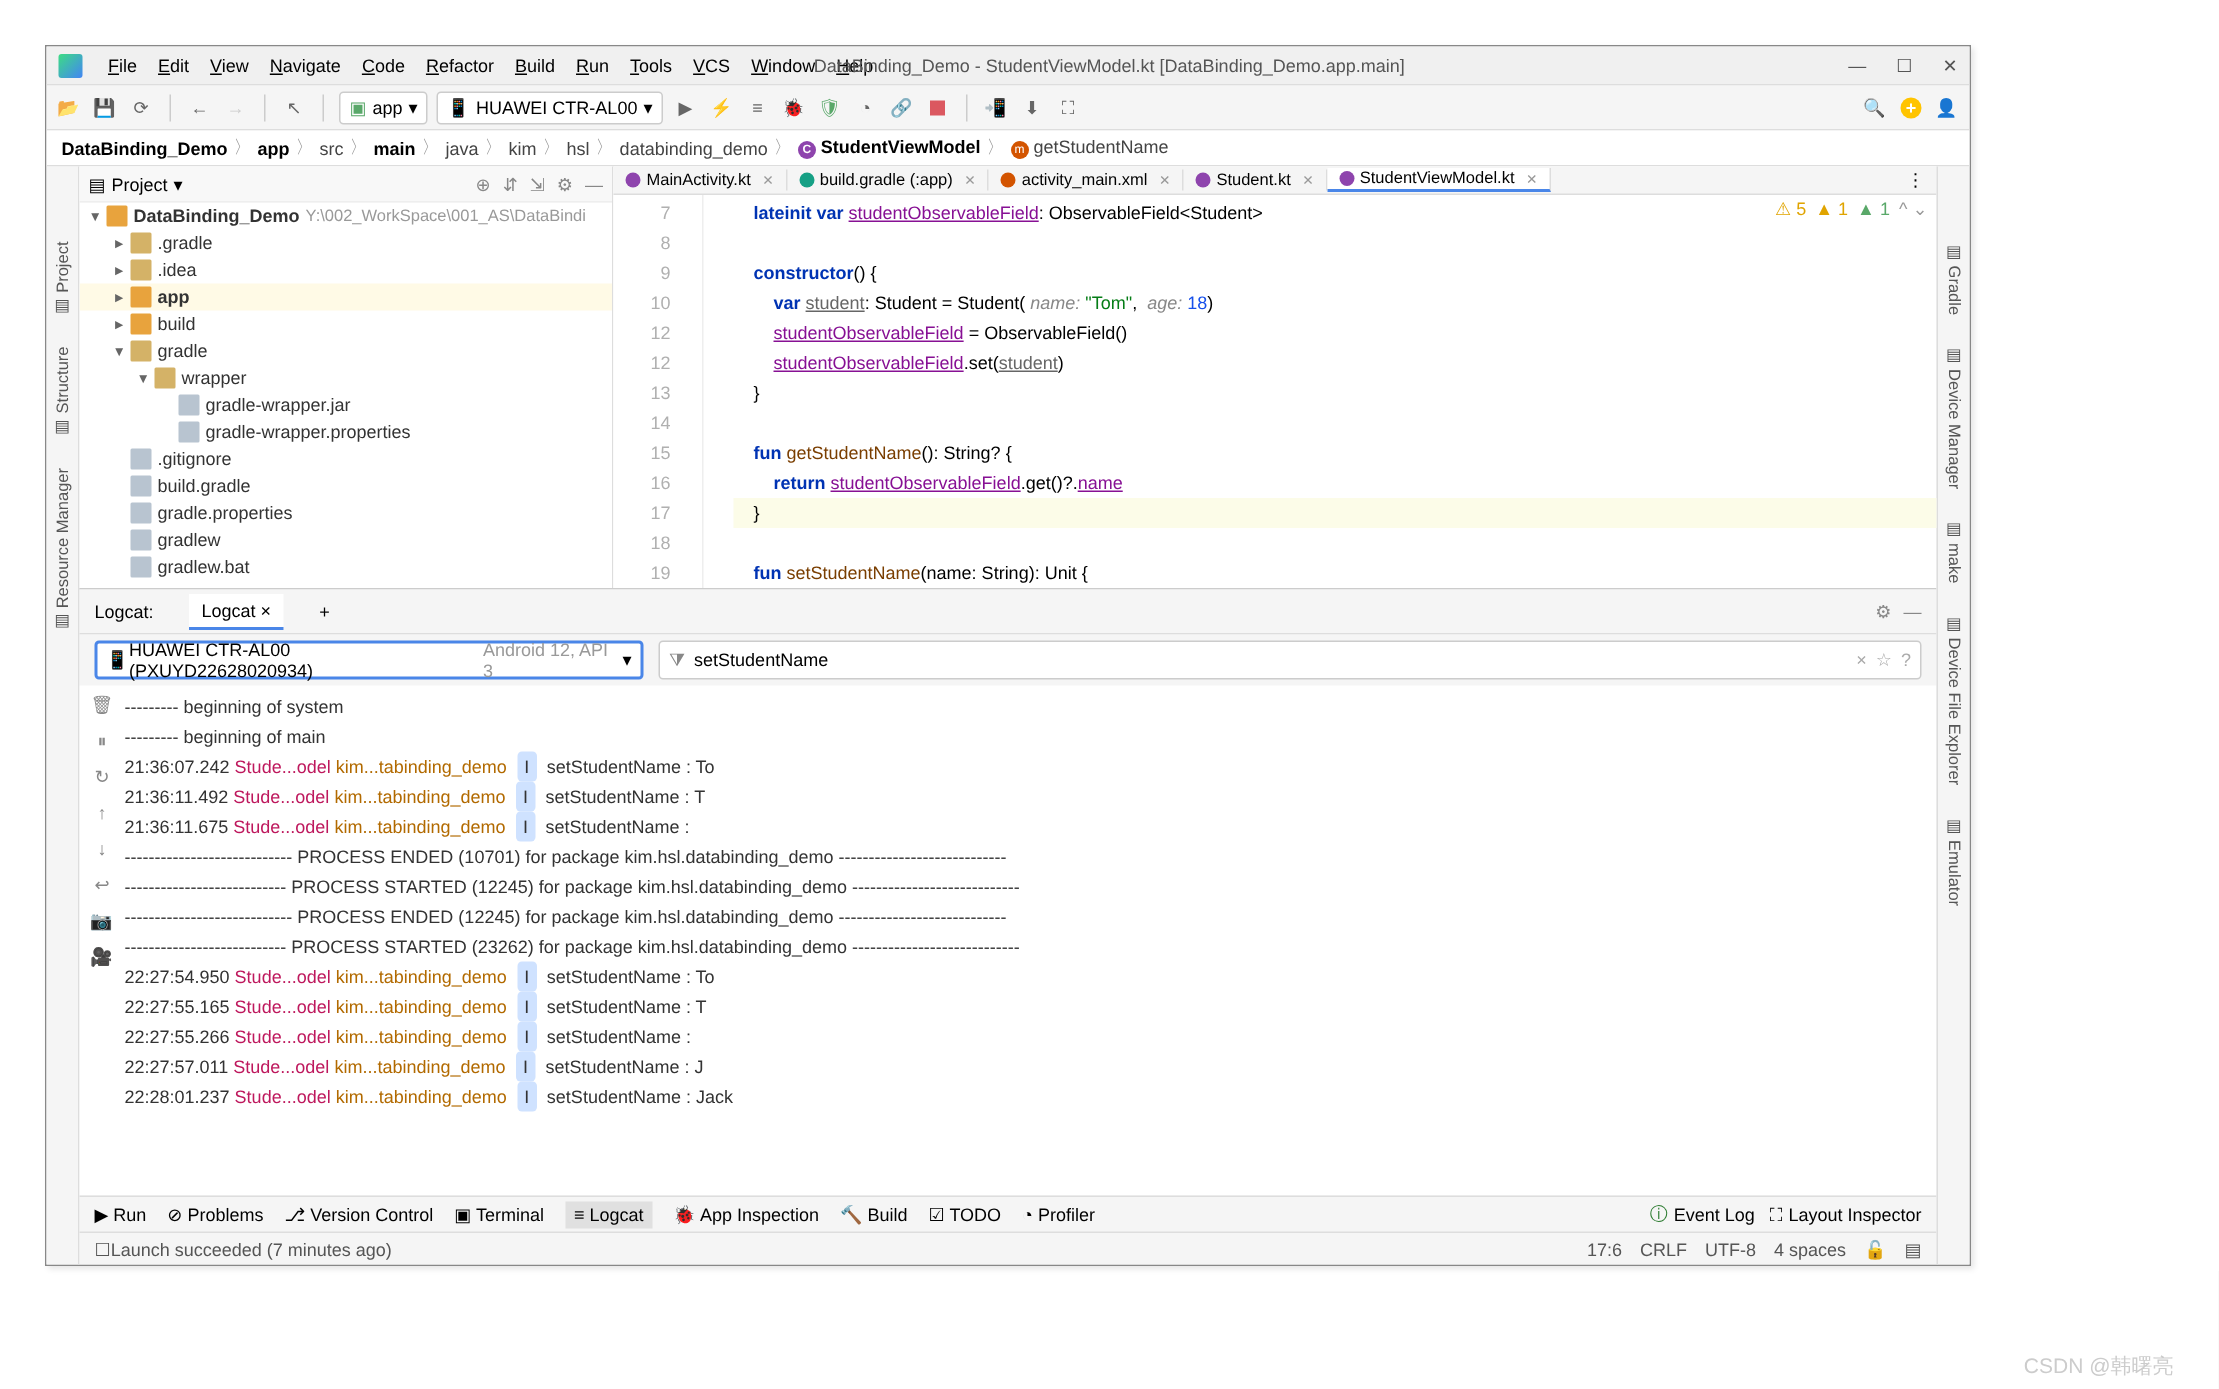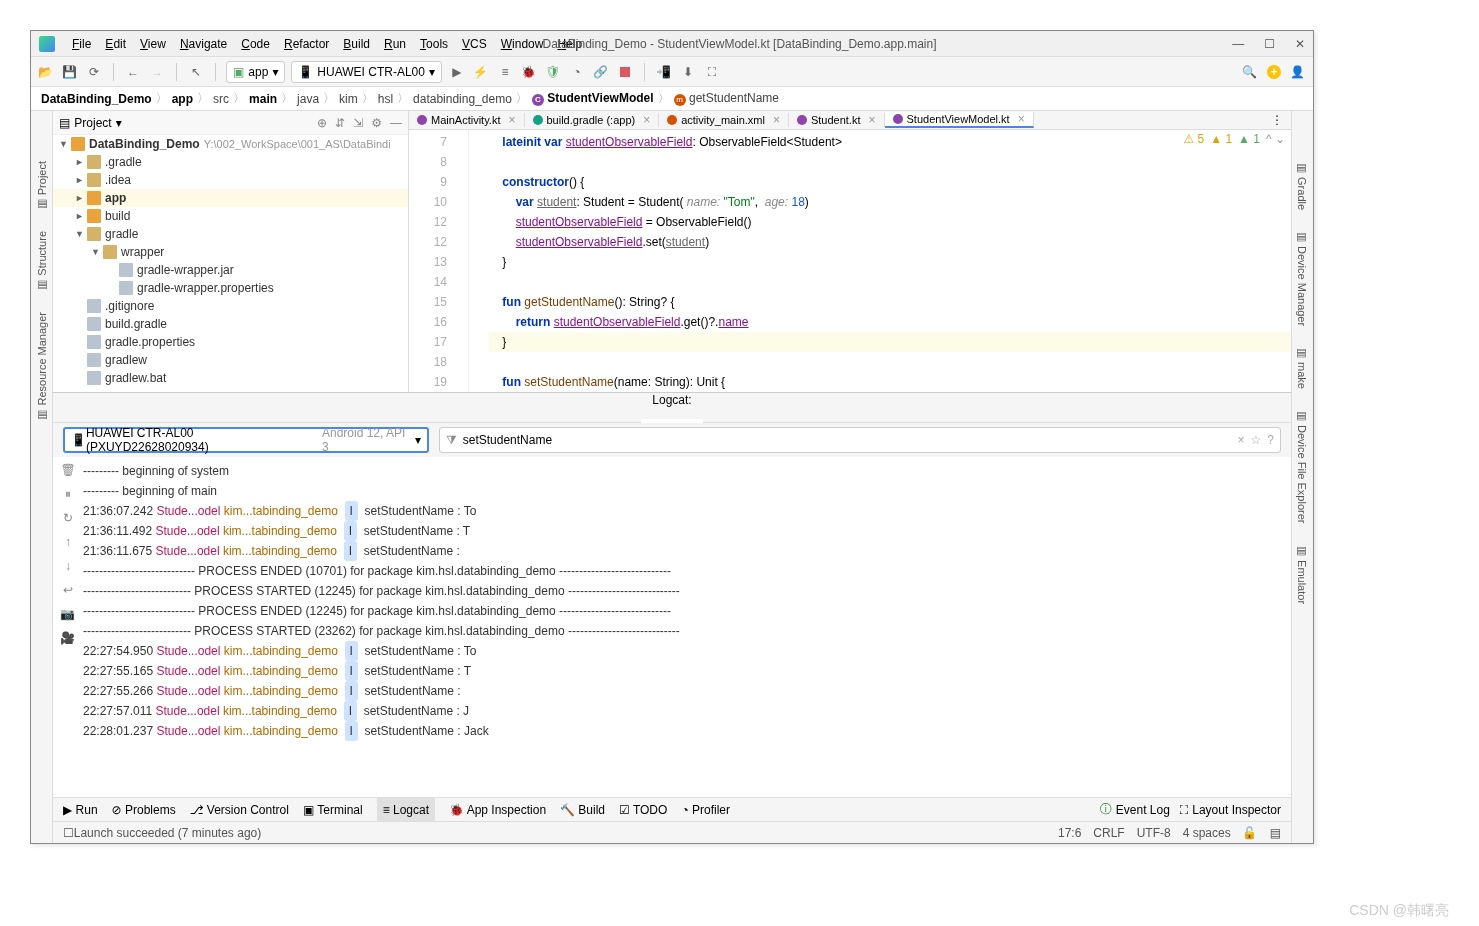--- a/index.html
+++ b/index.html
@@ -59,38 +59,38 @@
 .code .kw { color: #0033b3; font-weight: bold; }
 .code .fn { color: #7a3e00; }
 .code .ul { text-decoration: underline; }
 .code .ul.purple { color: #871094; }
 .code .ul.gray { color: #666; }
 .code .str { color: #067d17; }
 .code .num { color: #1750eb; }
 .code .param { color: #888; font-style: italic; }
 .inspections { position: absolute; top: 2px; right: 6px; font-size: 11px; display: flex; gap: 6px; align-items: center; }
 .inspections .warn { color: #e0a400; }
-.logcat-toolbar { height: 30px; display: flex; align-items: center; background: #f5f5f5; border-bottom: 1px solid #ddd; padding: 0 10px; gap: 12px; flex-direction: column; }
+.logcat-toolbar { height: 30px; display: flex; align-items: center; background: #f5f5f5; border-bottom: 1px solid #ddd; padding: 0 10px; gap: 24px; }
 .logcat-toolbar .tab { padding: 4px 8px; cursor: pointer; }
 .logcat-toolbar .tab.active { background: #fff; border-bottom: 2px solid #4a86e8; }
 .logcat-toolbar .right-icons { margin-left: auto; display: flex; gap: 8px; color: #888; }
 .logcat-filter { height: 34px; display: flex; align-items: center; background: #f5f5f5; padding: 0 10px; gap: 10px; }
 .logcat-filter .device { flex: 0 0 366px; border: 2px solid #4a86e8; border-radius: 3px; height: 26px; display: flex; align-items: center; padding: 0 6px; background: #fff; }
 .logcat-filter .device .gray { color: #999; }
 .logcat-filter .filter-box { flex: 1; border: 1px solid #ccc; border-radius: 3px; height: 26px; display: flex; align-items: center; padding: 0 6px; background: #fff; }
 .logcat-filter .filter-box .funnel { color: #888; margin-right: 6px; }
 .logcat-filter .filter-box .clear-star-help { margin-left: auto; display: flex; gap: 6px; color: #aaa; }
 .logcat-body { flex: 1; display: flex; min-height: 240px; background: #fff; }
 .logcat-left { width: 30px; display: flex; flex-direction: column; align-items: center; gap: 10px; padding-top: 6px; color: #888; }
 .logcat-text { flex: 1; font-family: "Consolas", monospace; font-size: 13px; line-height: 20px; padding: 4px 0; overflow: hidden; color: #333; }
 .logcat-text .line { white-space: pre; }
 .logcat-text .blue { color: #be185d; }
 .logcat-text .orange { color: #b26a00; }
 .logcat-text .pill { background: #cfe2ff; border-radius: 3px; padding: 0 5px; display: inline-block; }
-.bottom-bar { height: 24px; display: flex; border-top: 1px solid #ddd; background: #f5f5f5; padding: 0 10px; gap: 14px; font-size: 11px; }
+.bottom-bar { height: 24px; display: flex; align-items: center; border-top: 1px solid #ddd; background: #f5f5f5; padding: 0 10px; gap: 14px; font-size: 11px; }
 .bottom-bar .item { display: flex; align-items: center; gap: 4px; cursor: pointer; }
 .bottom-bar .item.active { background: #e0e0e0; padding: 2px 6px; }
 .bottom-bar .right { margin-left: auto; display: flex; gap: 10px; }
 .status-bar { height: 22px; display: flex; align-items: center; border-top: 1px solid #ddd; background: #f5f5f5; padding: 0 10px; font-size: 11px; color: #555; }
 .status-bar .right { margin-left: auto; display: flex; gap: 12px; }
 .watermark { position: absolute; right: 30px; bottom: 6px; color: #ccc; font-size: 14px; }
 .tri-green { color: #59a869; }
 .tri-red { background: #db5860; width: 10px; height: 10px; }
 .yellow-dot { background: #ffc400; width: 14px; height: 14px; border-radius: 50%; display:flex;align-items:center;justify-content:center;color:#fff;font-weight:bold; }
 </style>

